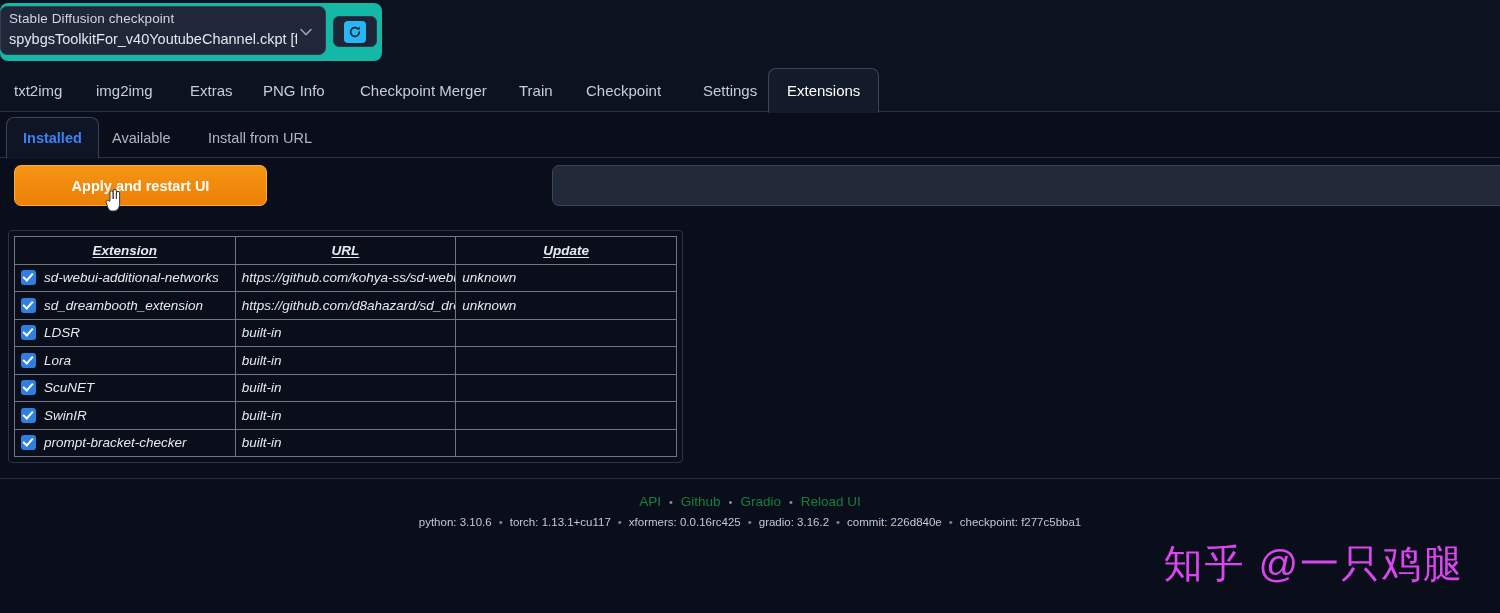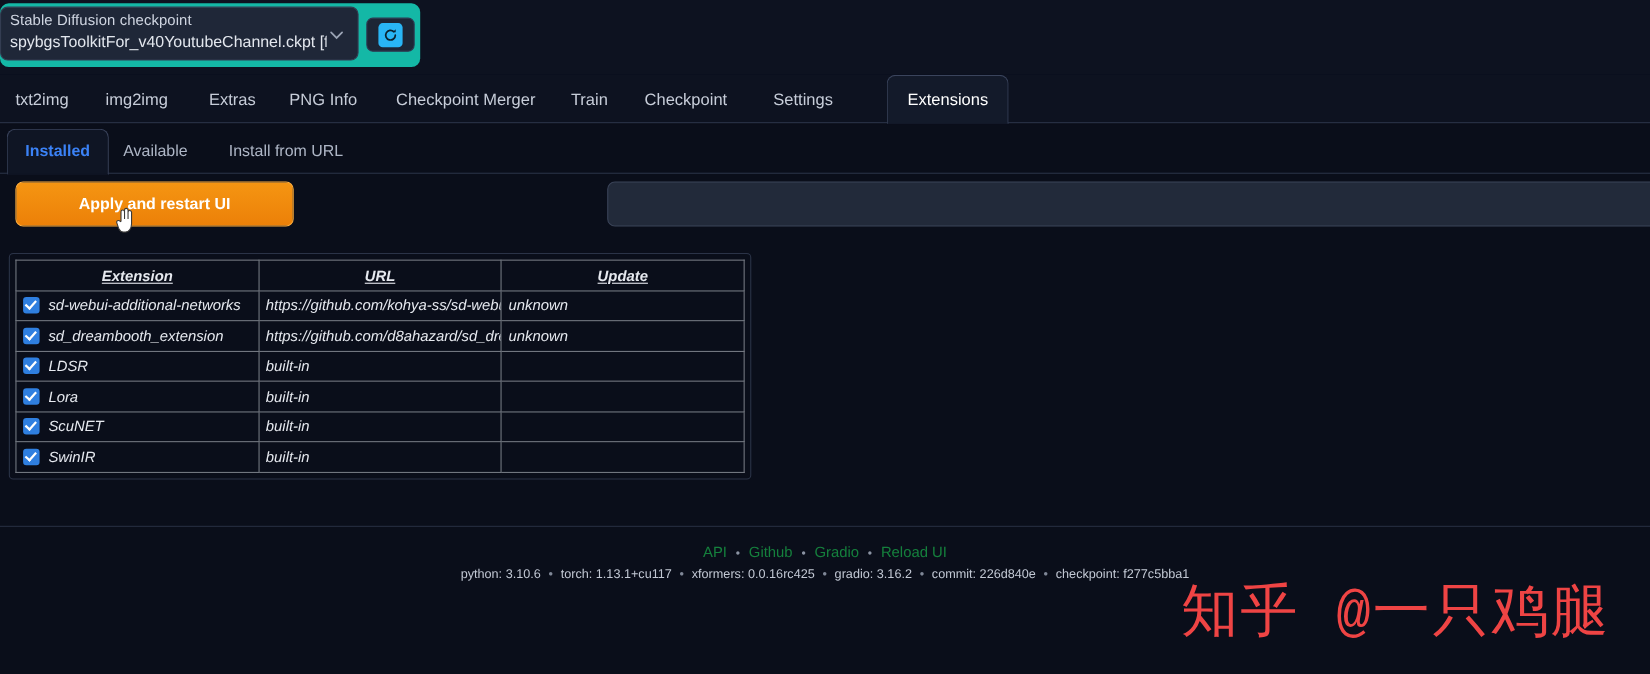--- a/index.html
+++ b/index.html
@@ -291,23 +291,23 @@
     text-align: center;
     font-size: 11.5px;
     color: #c2c8d4;
   }
   .footer-vers .sep { color: #7f8797; margin: 0 4px; }
   .footer-vers span.item { margin: 0 3px; }
 
   .watermark {
     position: absolute;
     right: 36px; bottom: 22px;
-    font-size: 52px;
-    color: #ef4444;
-    font-family: Liberation Mono, monospace;
+    font-size: 39px;
+    color: #d946ef;
+    font-family: Liberation Sans, sans-serif;
     letter-spacing: 2px;
     white-space: nowrap;
   }
 </style>
 </head>
 <body>
 
 <div id="app">
 
   <div class="topbar">
@@ -350,21 +350,21 @@
       </div>
     <div class="maintab" style="left:519px">
         <span>Train</span>
       </div>
     <div class="maintab" style="left:586px">
         <span>Checkpoint</span>
       </div>
     <div class="maintab" style="left:703px">
         <span>Settings</span>
       </div>
-    <div class="maintab active" style="left:806px">
+    <div class="maintab active" style="left:768px">
         <span>Extensions</span>
       </div>
   </div>
 
   <div class="subtabs">
     <div class="subtab active" style="left:6px">
         <span>Installed</span>
       </div>
     <div class="subtab" style="left:96px">
         <span>Available</span>
@@ -450,20 +450,30 @@
         <tr>
           <td class="c-ext">
             <div class="cellflex">
                 <span class="cbx"></span>
                 <span>SwinIR</span>
               </div>
           </td>
           <td class="c-url">built-in</td>
           <td class="c-upd"></td>
         </tr>
+        <tr>
+          <td class="c-ext">
+            <div class="cellflex">
+                <span class="cbx"></span>
+                <span>prompt-bracket-checker</span>
+              </div>
+          </td>
+          <td class="c-url">built-in</td>
+          <td class="c-upd"></td>
+        </tr>
       </tbody>
     </table>
   </div>
 
   <div class="divider"></div>
 
   <div class="footer-links">
     <a>API</a><span class="sep">•</span><a>Github</a><span class="sep">•</span><a>Gradio</a><span class="sep">•</span><a>Reload UI</a>
   </div>
 

